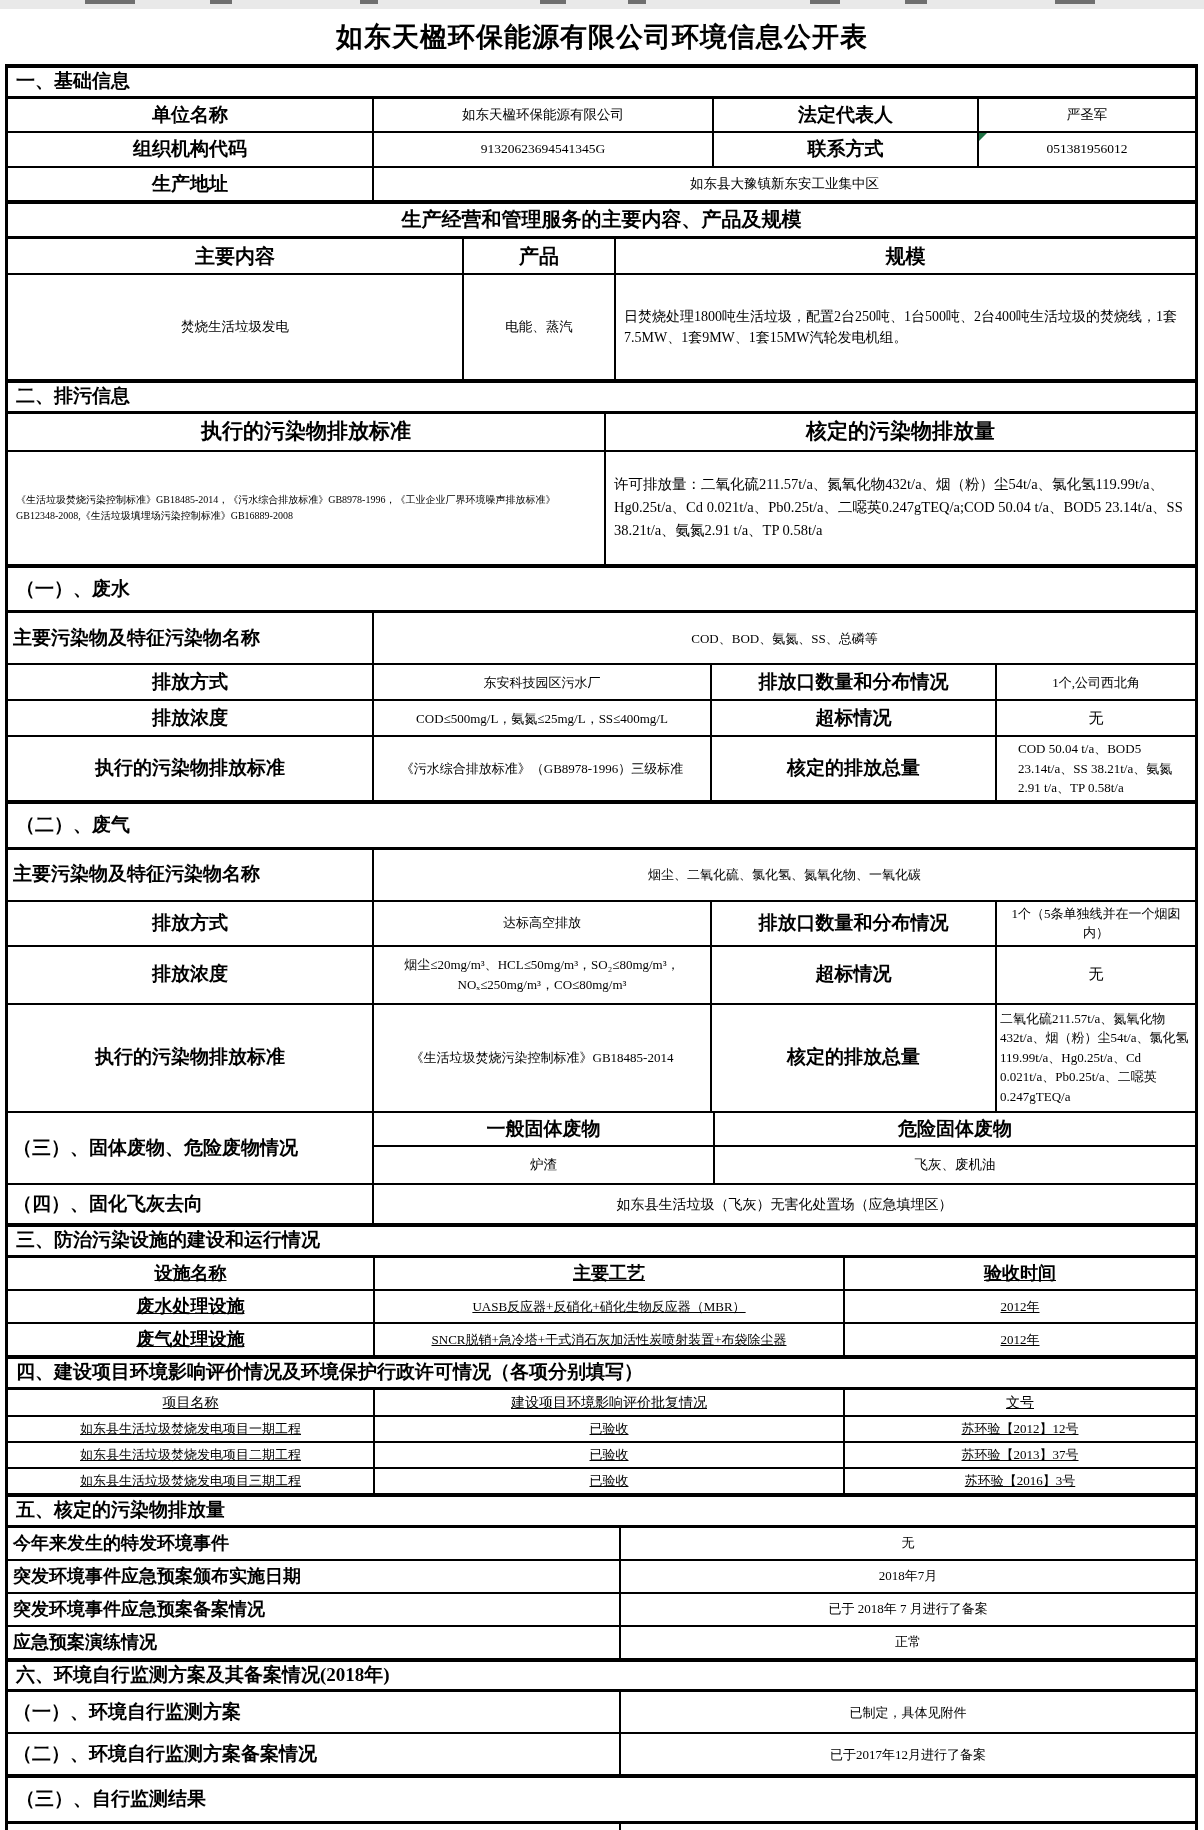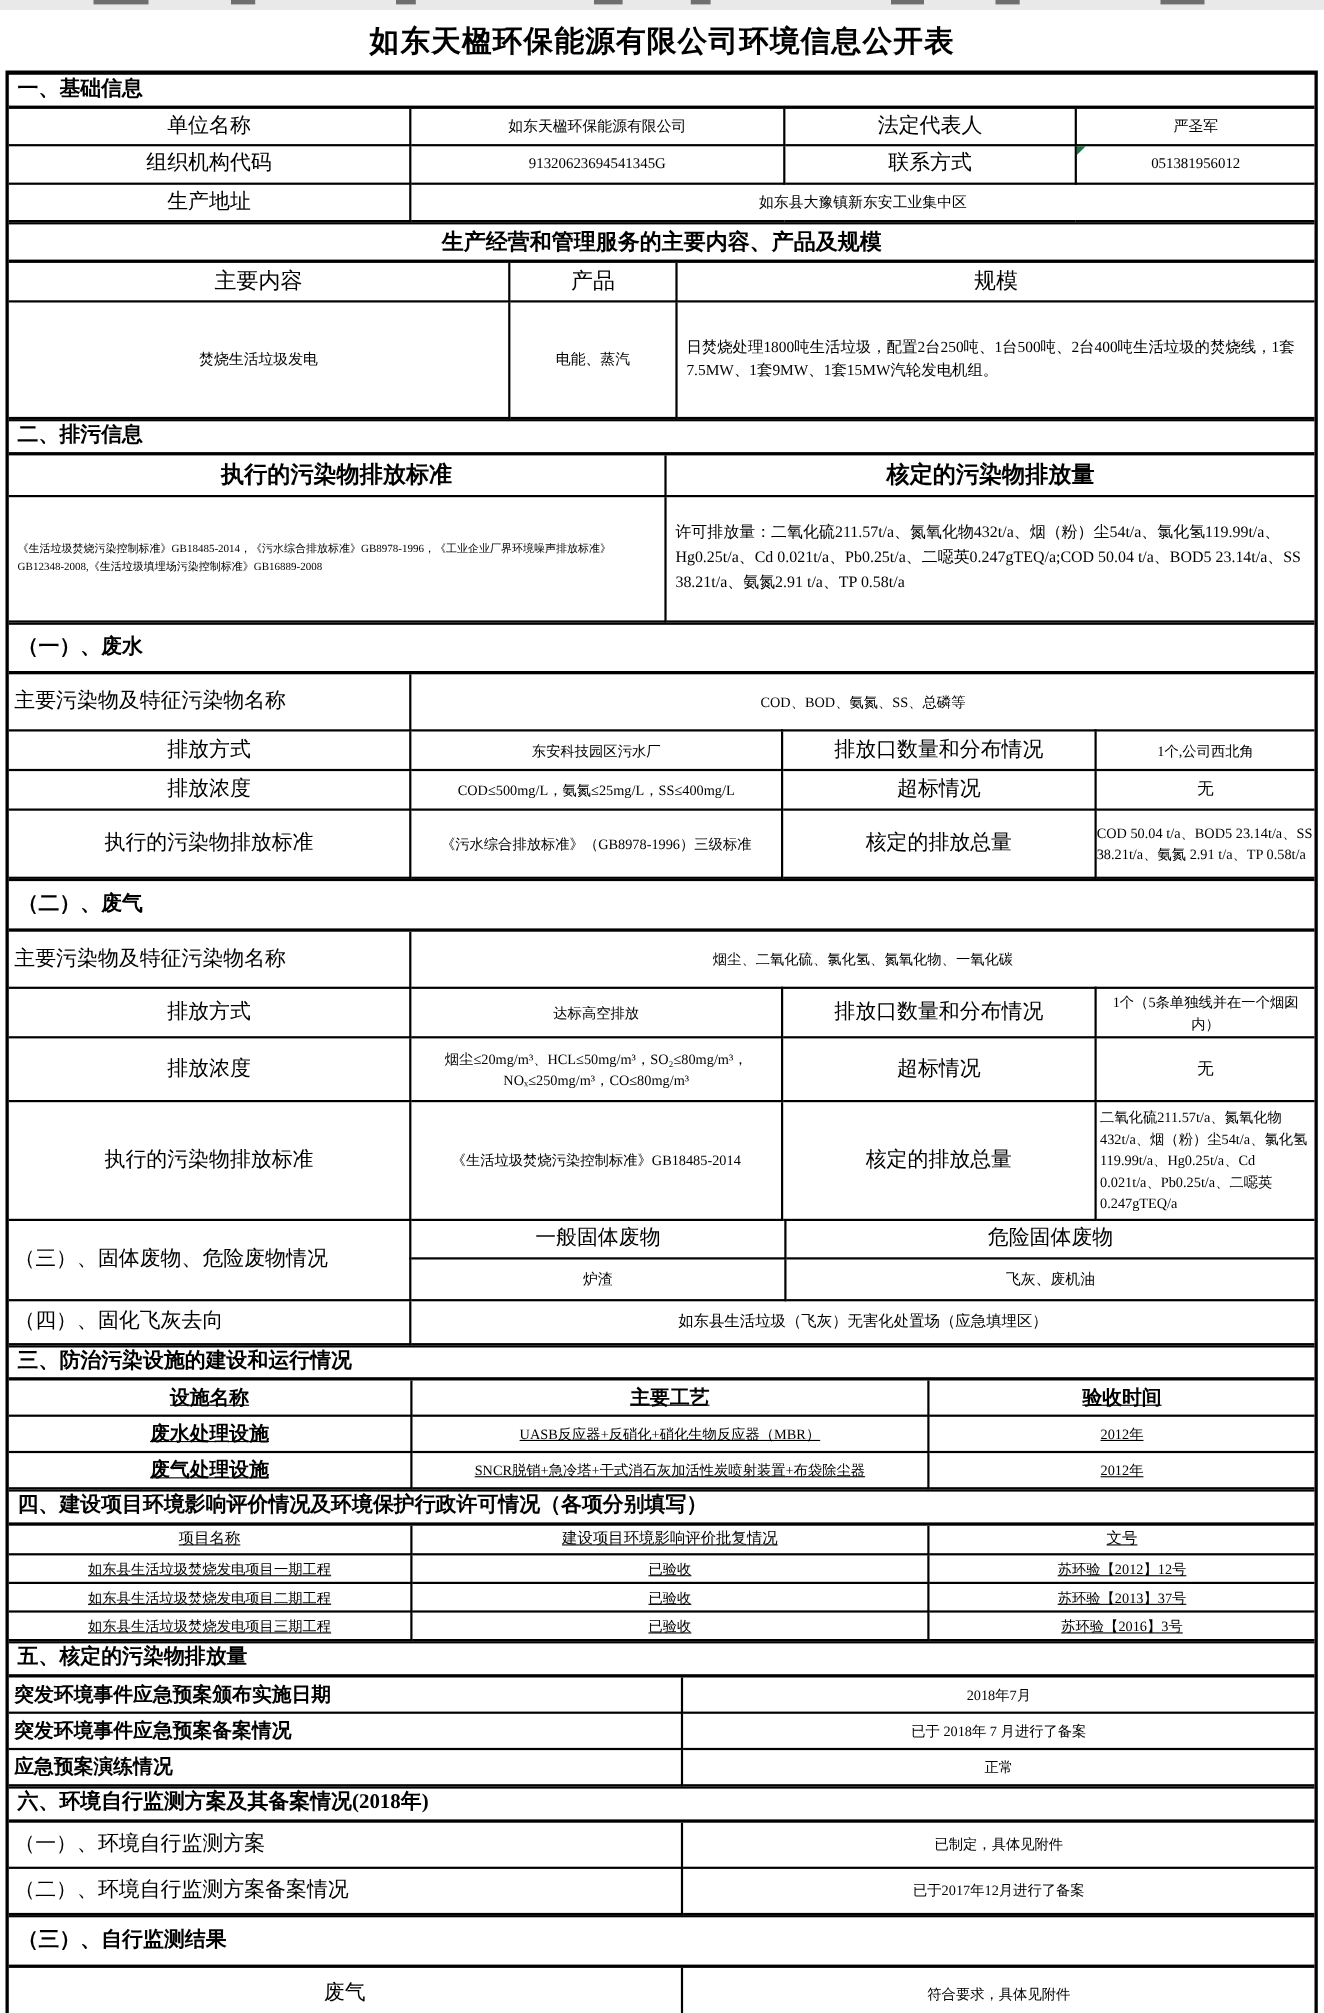--- a/index.html
+++ b/index.html
@@ -34,21 +34,21 @@
   td {
     border-right:2px solid #000; border-bottom:2px solid #000;
     text-align:center; vertical-align:middle;
     padding:2px 5px; font-size:13.5px; line-height:1.5;
     word-break:break-word; position:relative;
   }
   td:last-child { border-right:none; }
   tr:last-child td { border-bottom:2px solid #000; }
   table.last tr:last-child td { border-bottom:none; }
 
-  .lbl { font-weight:normal; font-size:19px; }
+  .lbl { font-weight:bold; font-size:19px; }
   .lbl-md { font-weight:bold; font-size:18px; }
   .lbl-xl { font-weight:bold; font-size:21px; }
   .left { text-align:left; }
   .sm { font-size:13px; }
   .h24 { height:24px; }
   .hB-hd { height:28px; }
   .hB { height:92px; }
   .hC-hd { height:28px; }
   .hC { height:100px; }
   .d1 { height:46px; } .d2 { height:30px; } .d3 { height:30px; } .d4 { height:56px; }
@@ -176,21 +176,21 @@
     <tr>
       <td class="lbl d3">排放浓度</td>
       <td class="d3 sm">COD≤500mg/L，氨氮≤25mg/L，SS≤400mg/L</td>
       <td class="lbl d3">超标情况</td>
       <td class="d3" style="font-size:15px">无</td>
     </tr>
     <tr>
       <td class="lbl d4">执行的污染物排放标准</td>
       <td class="d4 sm">《污水综合排放标准》（GB8978-1996）三级标准</td>
       <td class="lbl d4">核定的排放总量</td>
-      <td class="d4 sm left" style="padding:2px 0">COD 50.04 t/a、BOD5 23.14t/a、SS 38.21t/a、氨氮 2.91 t/a、TP 0.58t/a</td>
+      <td class="d4 sm left" style="padding:2px 21px">COD 50.04 t/a、BOD5 23.14t/a、SS 38.21t/a、氨氮 2.91 t/a、TP 0.58t/a</td>
     </tr>
   </tbody>
     </table>
 
   <div class="sechead tall">（二）、废气</div>
   <table>
     <colgroup>
         <col style="width:365px">
         <col style="width:338px">
         <col style="width:285px">
@@ -311,20 +311,24 @@
   </tbody>
     </table>
 
   <div class="sechead">五、核定的污染物排放量</div>
   <table>
     <colgroup>
         <col style="width:612px">
         <col>
       </colgroup>
     <tbody>
+        <tr>
+      <td class="lbl-md left jrow">今年来发生的特发环境事件</td>
+      <td class="jrow sm">无</td>
+    </tr>
     <tr>
       <td class="lbl-md left jrow">突发环境事件应急预案颁布实施日期</td>
       <td class="jrow sm">2018年7月</td>
     </tr>
     <tr>
       <td class="lbl-md left jrow">突发环境事件应急预案备案情况</td>
       <td class="jrow sm">已于  2018年 7 月进行了备案</td>
     </tr>
     <tr>
       <td class="lbl-md left jrow">应急预案演练情况</td>

